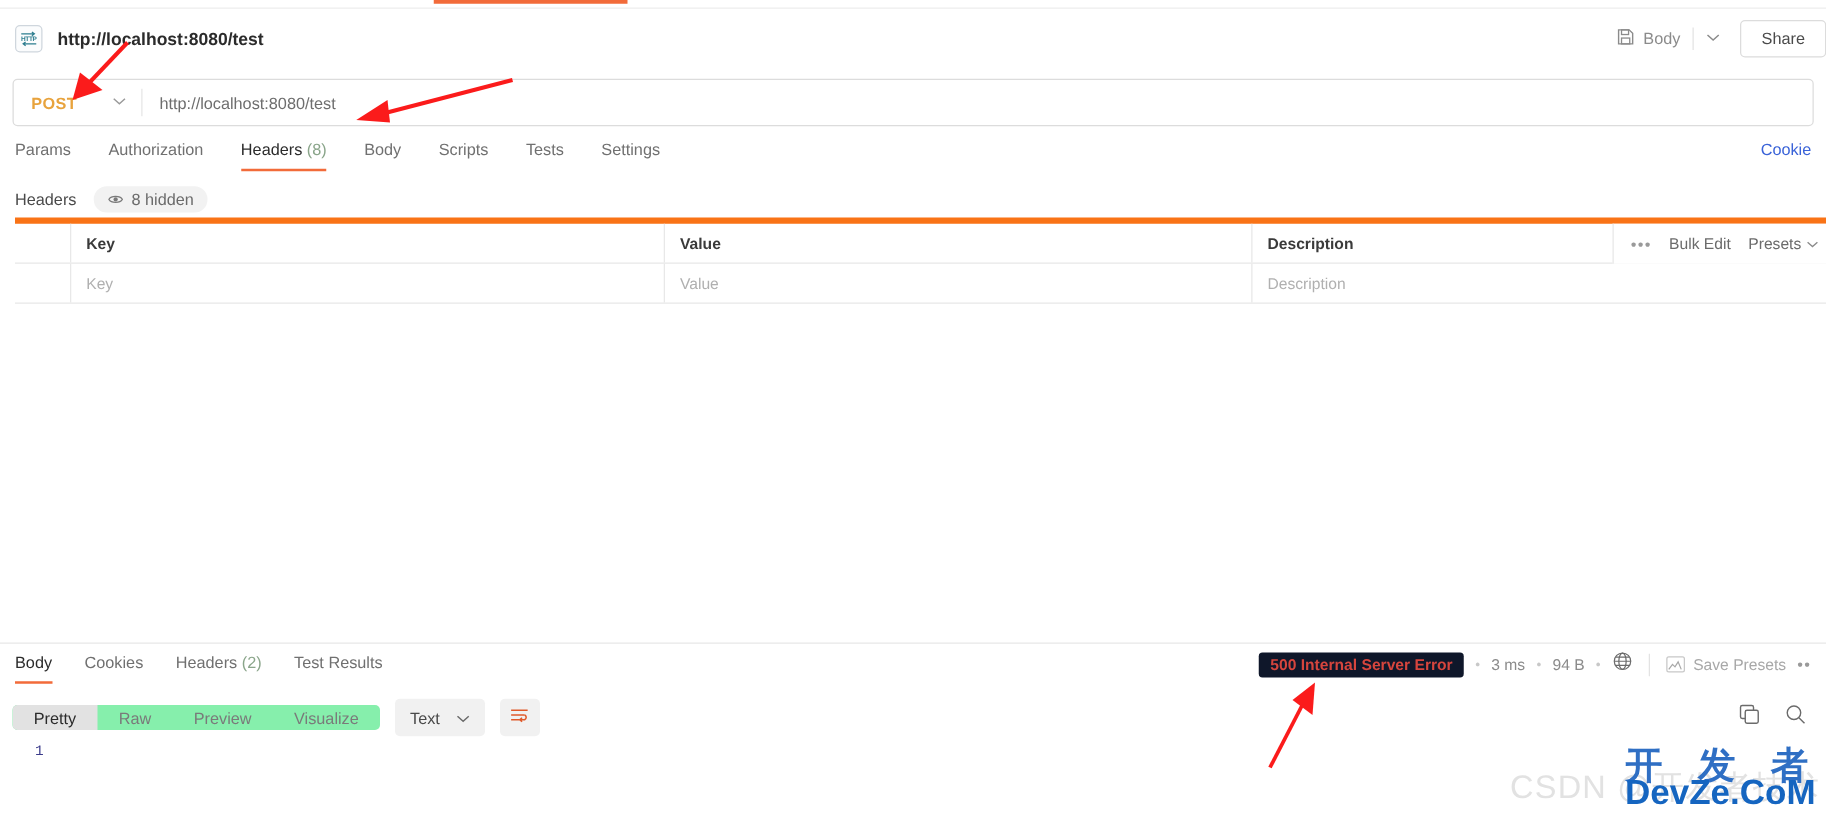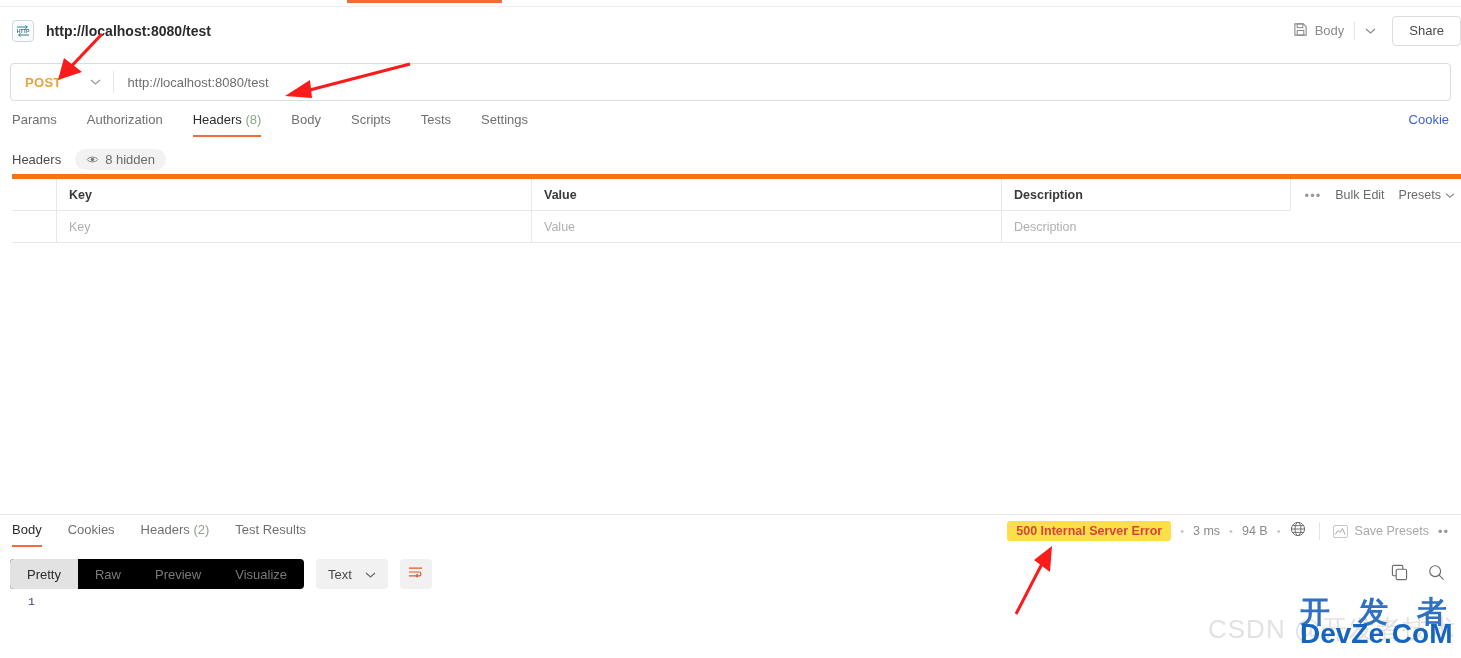--- a/index.html
+++ b/index.html
@@ -166,42 +166,42 @@
   .rsptab.active::after {
     content: ""; position: absolute; left: 0; right: 0; bottom: 0;
     height: 2px; background: #f26b3a;
   }
   .rsptab .cnt { color: #8aa58a; }
   .status-area {
     margin-left: auto; display: flex; align-items: center; gap: 9px;
     padding-top: 1px;
   }
   .status-pill {
-    background: #fde047; color: #d6453d; font-size: 12.5px; font-weight: bold;
+    background: #0f172a; color: #d6453d; font-size: 12.5px; font-weight: bold;
     padding: 3px 9px; border-radius: 3px;
   }
   .dot-sep { color: #c8c8c8; font-size: 11px; }
   .meta-txt { font-size: 12.5px; color: #8b8b8b; }
   .globe { color: #6b6b6b; }
   .sep-line { width: 1px; height: 18px; background: #e3e3e3; margin: 0 4px; }
   .save-resp { display: flex; align-items: center; gap: 7px; font-size: 12.5px; color: #a8a8a8; cursor: pointer; }
   .save-resp-icon {
     width: 15px; height: 13px; border: 1px solid #c8c8c8; border-radius: 2px;
     display:flex; align-items:center; justify-content:center;
     font-size: 6px; color:#9a9a9a;
   }
 
   
   .fmt-row {
     position: absolute; left: 0; top: 558px; width: 1461px; height: 32px;
     display: flex; align-items: center; padding: 0 10px;
   }
   .seg {
-    display: flex; background: #000000; border-radius: 4px; overflow: hidden;
-    height: 30px;
+    display: flex; background: #86efac; border-radius: 4px; overflow: hidden;
+    height: 20px;
   }
   .seg-btn {
     display: flex; align-items: center; padding: 0 17px; font-size: 13px;
     color: #7a7a7a; cursor: pointer;
   }
   .seg-btn.active { background: #e2e2e2; color: #2b2b2b; }
   .text-dd {
     margin-left: 12px; height: 30px; background: #f1f1f1; border-radius: 4px;
     display: flex; align-items: center; gap: 13px; padding: 0 12px;
     font-size: 13px; color: #4a4a4a; cursor: pointer;

